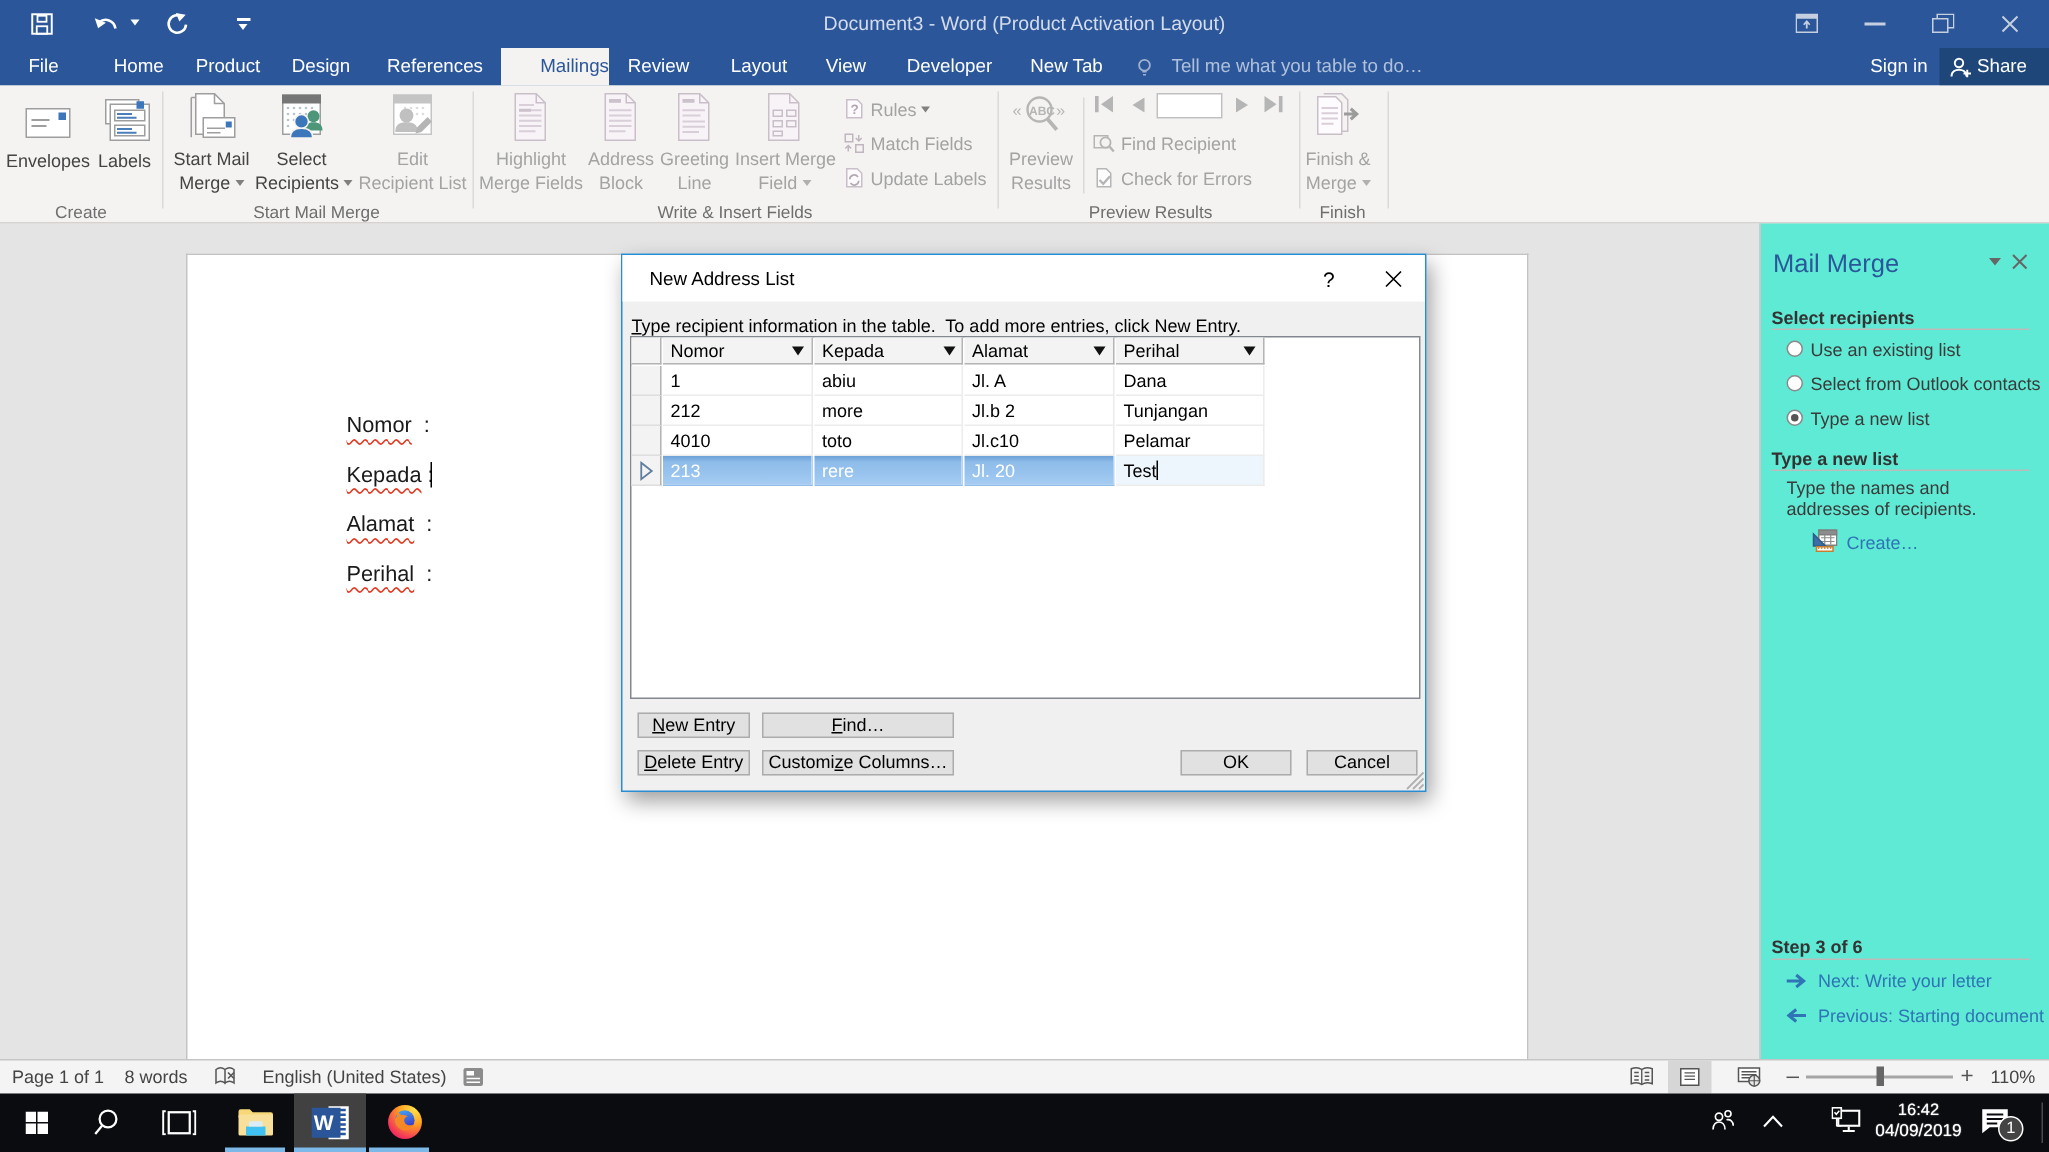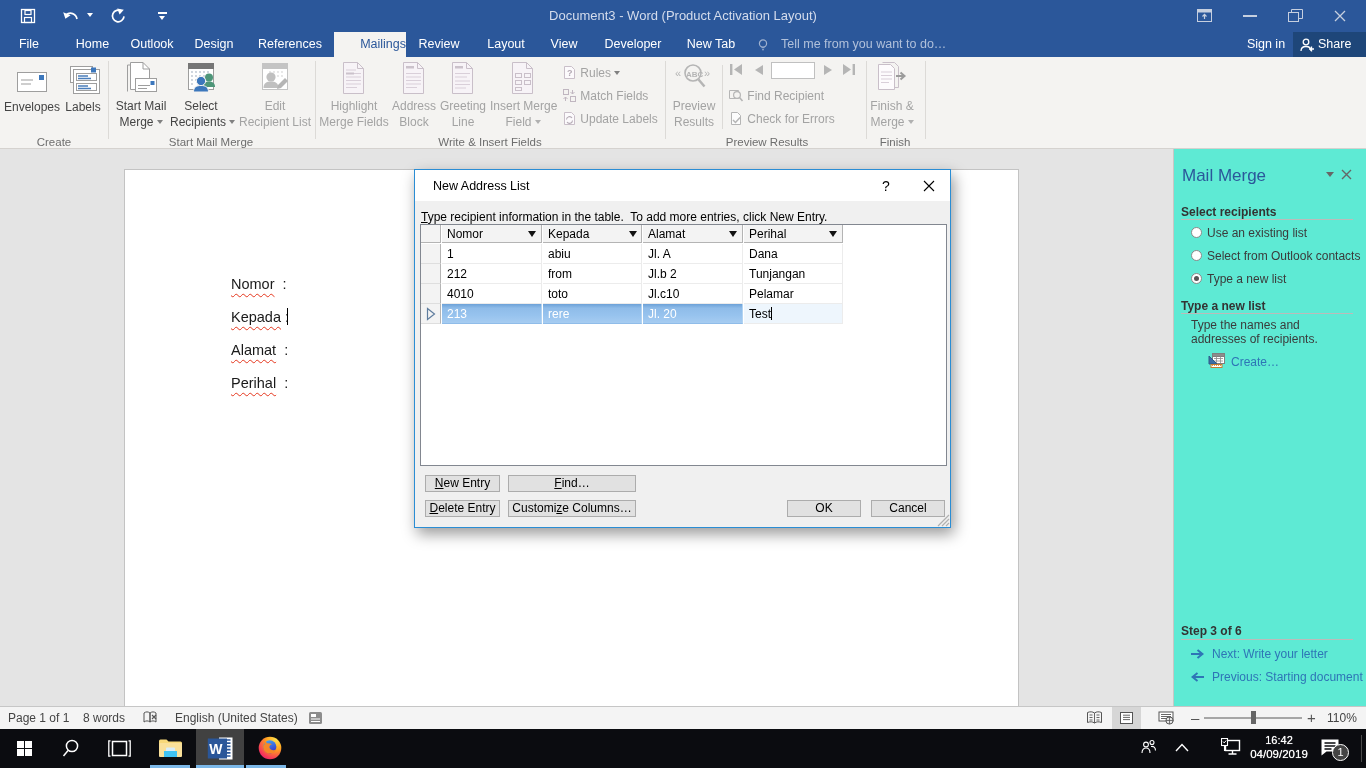--- a/index.html
+++ b/index.html
@@ -87,34 +87,34 @@
     <path d="M3.5 3.5 L3.5 0.5 L14.5 0.5 L14.5 9.5 L10.5 9.5" fill="none" stroke="#c6cfdf" stroke-width="1"></path>
   </svg>
   <svg class="abs" style="left:1333px;top:9px" width="14" height="14" viewBox="0 0 14 14">
     <path d="M2 2 L12 12 M12 2 L2 12" stroke="#c6cfdf" stroke-width="1.3"></path>
   </svg>
 </div>
 
 <div class="abs" id="tabrow">
   <div class="tab" style="left:10px;width:38px">File</div>
   <div class="tab" style="left:66px;width:53px">Home</div>
-  <div class="tab" style="left:129px;width:46px">Outlook</div>
+  <div class="tab" style="left:129px;width:46px">Product</div>
   <div class="tab" style="left:188px;width:52px">Design</div>
   <div class="tab" style="left:254px;width:72px">References</div>
   <div class="tab active" style="left:334px;width:72px">Mailings</div>
   <div class="tab" style="left:414px;width:50px">Review</div>
   <div class="tab" style="left:477px;width:58px">Layout</div>
   <div class="tab" style="left:543px;width:42px">View</div>
   <div class="tab" style="left:597px;width:72px">Developer</div>
   <div class="tab" style="left:677px;width:68px">New Tab</div>
   <svg class="abs" style="left:757px;top:6px" width="12" height="15" viewBox="0 0 12 15">
       <circle cx="6" cy="5.5" r="3.6" fill="none" stroke="#9fb1cf" stroke-width="1.2"></circle>
       <path d="M4.6 9.8 h2.8 M5 11.8 h2" stroke="#9fb1cf" stroke-width="1.1"></path>
     </svg>
-  <div id="tellme" style="left:781px">Tell me from you want to do…</div>
+  <div id="tellme" style="left:781px">Tell me what you table to do…</div>
   <div class="tab" style="left:1236px;width:60px">Sign in</div>
   <div class="abs" style="left:1293px;top:0;width:73px;height:25px;background:#1e4679"></div>
   <svg class="abs" style="left:1299px;top:5px" width="16" height="16" viewBox="0 0 16 16">
     <circle cx="7" cy="5" r="2.8" fill="none" stroke="#fff" stroke-width="1.3"></circle>
     <path d="M2 14 C2 10.5 5 9.5 7 9.5 C9 9.5 12 10.5 12 14" fill="none" stroke="#fff" stroke-width="1.3"></path>
     <path d="M12.5 9.5 v5 M10 12 h5" stroke="#fff" stroke-width="1.3"></path>
   </svg>
   <div class="abs" style="left:1318px;top:5px;color:#fff;font-size:12.5px">Share</div>
 </div>
 
@@ -413,21 +413,21 @@
     <div class="selcell" style="top:79px"></div>
     <svg class="abs" style="left:5px;top:82px" width="10" height="14" viewBox="0 0 10 14">
         <path d="M1.5 1.5 L8.5 7 L1.5 12.5 Z" fill="none" stroke="#5f7d9e" stroke-width="1.2"></path>
       </svg>
 
     <div class="dcell" style="left:21px;top:19px;width:100px">1</div>
     <div class="dcell" style="left:122px;top:19px;width:99px">abiu</div>
     <div class="dcell" style="left:222px;top:19px;width:100px">Jl. A</div>
     <div class="dcell" style="left:323px;top:19px;width:99px">Dana</div>
     <div class="dcell" style="left:21px;top:39px;width:100px">212</div>
-    <div class="dcell" style="left:122px;top:39px;width:99px">from</div>
+    <div class="dcell" style="left:122px;top:39px;width:99px">more</div>
     <div class="dcell" style="left:222px;top:39px;width:100px">Jl.b 2</div>
     <div class="dcell" style="left:323px;top:39px;width:99px">Tunjangan</div>
     <div class="dcell" style="left:21px;top:59px;width:100px">4010</div>
     <div class="dcell" style="left:122px;top:59px;width:99px">toto</div>
     <div class="dcell" style="left:222px;top:59px;width:100px">Jl.c10</div>
     <div class="dcell" style="left:323px;top:59px;width:99px">Pelamar</div>
     <div class="dcell sel" style="left:21px;top:79px;width:100px">213</div>
     <div class="dcell sel" style="left:122px;top:79px;width:99px">rere</div>
     <div class="dcell sel" style="left:222px;top:79px;width:100px">Jl. 20</div>
     <div class="dcell edit" style="left:323px;top:79px;width:99px">Test<span style="display:inline-block;width:1px;height:13px;background:#000;vertical-align:-2px"></span></div>

